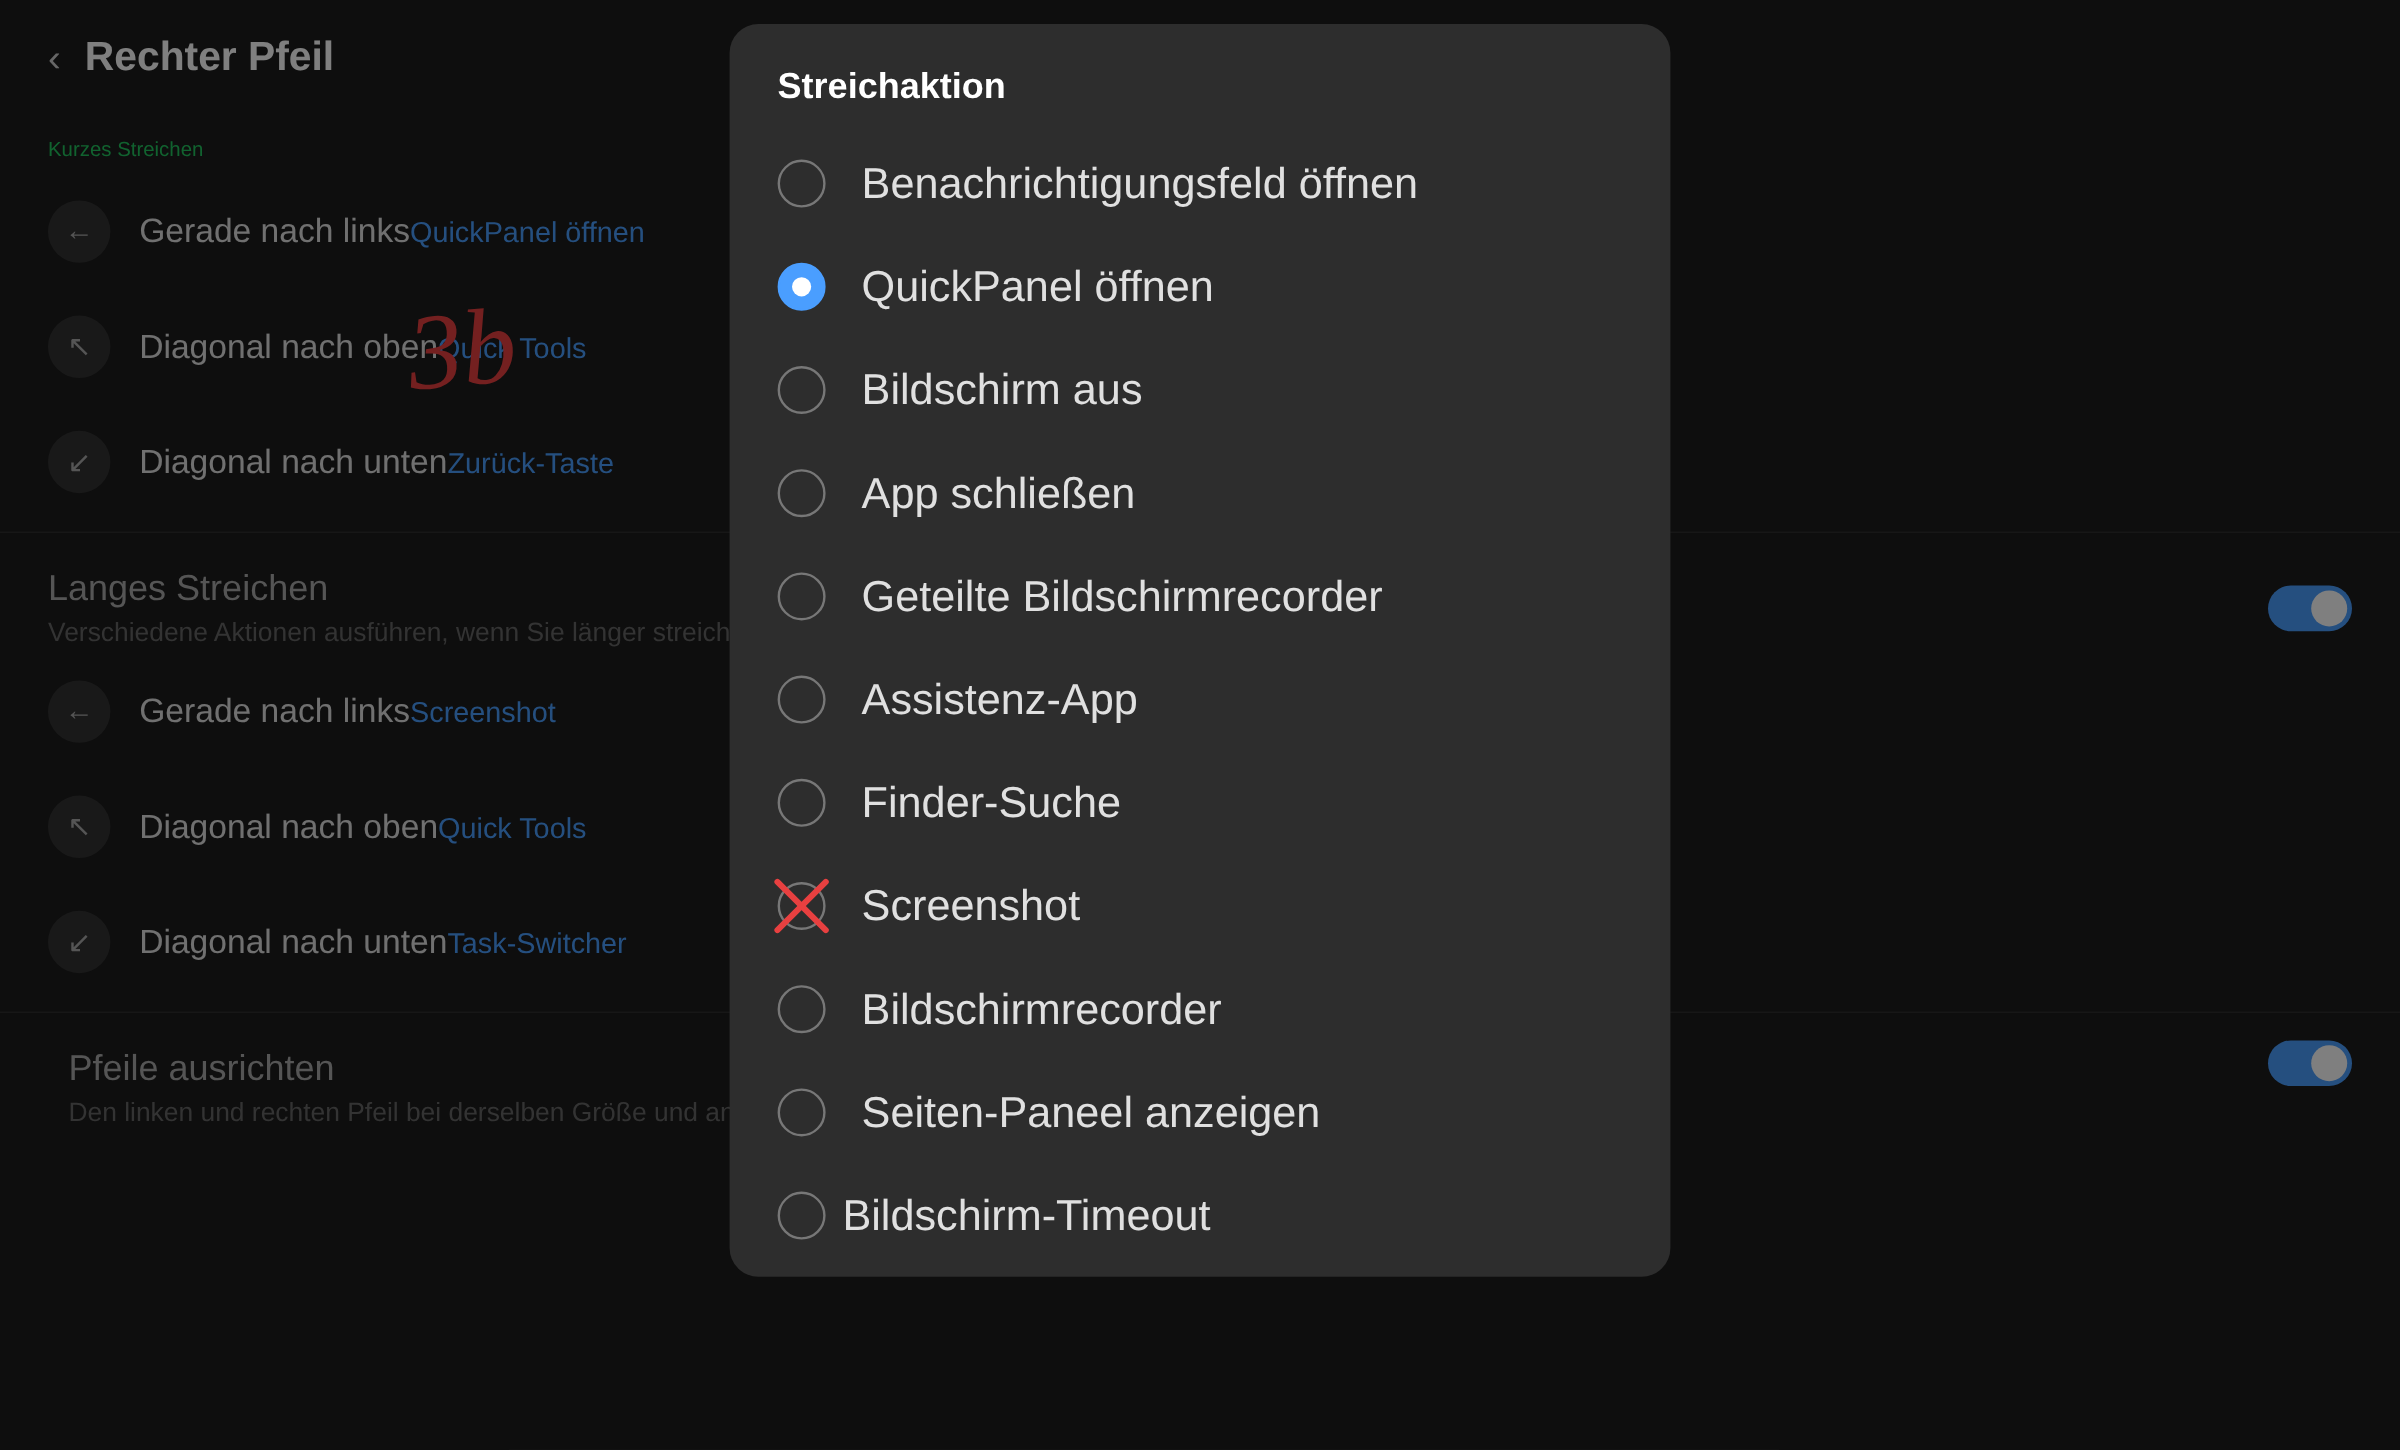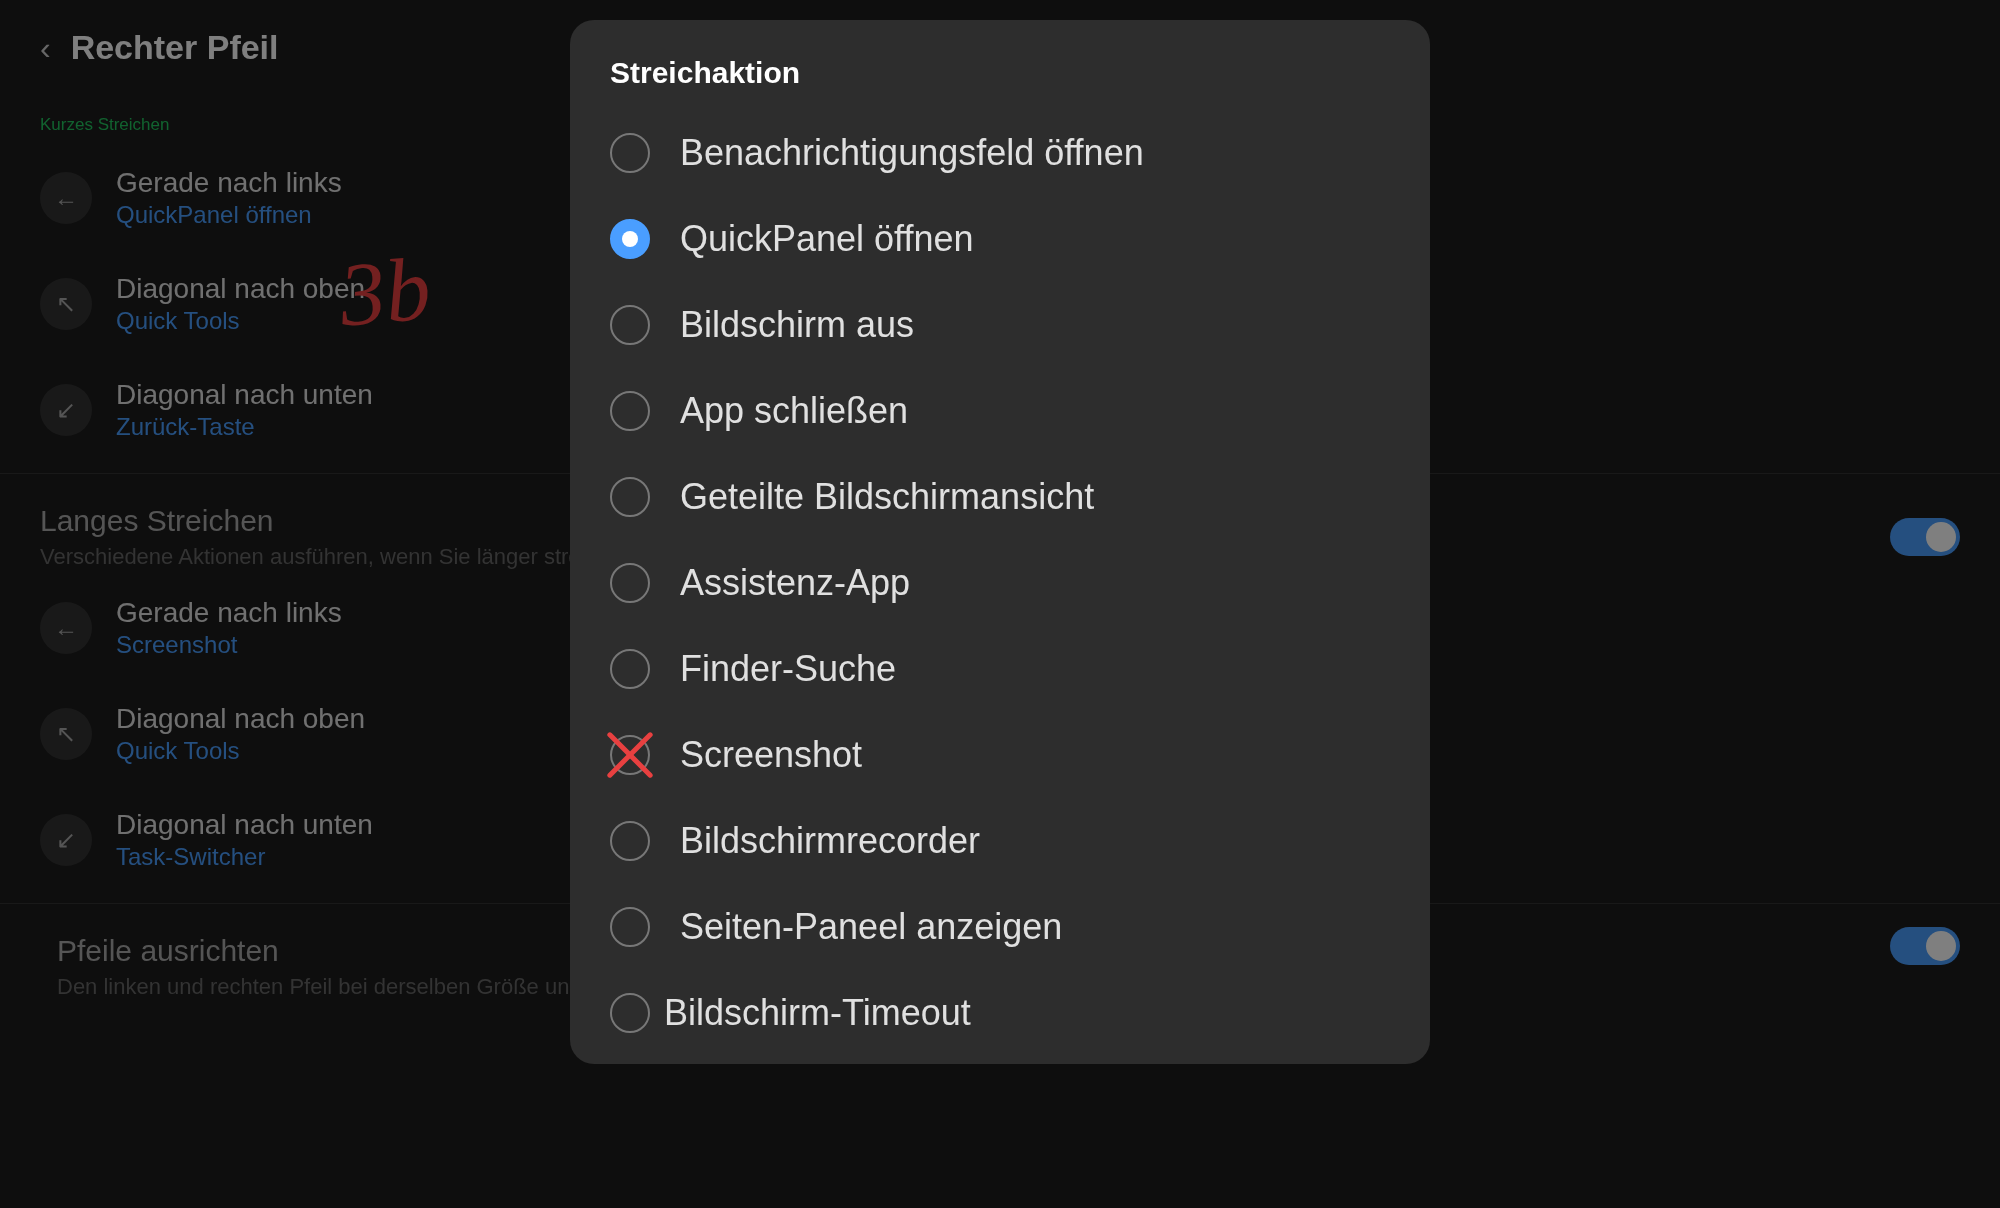--- a/index.html
+++ b/index.html
@@ -62,21 +62,22 @@
       display: flex;
       align-items: center;
       justify-content: center;
       color: #aaa;
       font-size: 24px;
       flex-shrink: 0;
     }
 
     .item-text-block {
       display: flex;
-      flex-direction: column;
+      flex-direction: row;
+      align-items: flex-end;
     }
 
     .item-label {
       color: #e0e0e0;
       font-size: 28px;
       font-weight: 500;
     }
 
     .item-sublabel {
       color: #4a9eff;
@@ -142,21 +143,21 @@
       width: 100%; height: 100%;
       background: rgba(0,0,0,0.5);
       display: flex;
       justify-content: center;
       align-items: flex-start;
       padding-top: 20px;
       z-index: 10;
     }
 
     .modal {
-      width: 860px;
+      width: 784px;
       background: #2d2d2d;
       border-radius: 24px;
       padding: 0;
       overflow: hidden;
     }
 
     .modal-title {
       color: #fff;
       font-size: 30px;
       font-weight: 700;
@@ -373,21 +374,21 @@
       <span class="modal-item-label">Bildschirm aus</span>
     </div>
 
     <div class="modal-item">
       <div class="radio-outer"></div>
       <span class="modal-item-label">App schließen</span>
     </div>
 
     <div class="modal-item">
       <div class="radio-outer"></div>
-      <span class="modal-item-label">Geteilte Bildschirmansicht</span>
+      <span class="modal-item-label">Geteilte Bildschirmrecorder</span>
     </div>
 
     <div class="modal-item">
       <div class="radio-outer"></div>
       <span class="modal-item-label">Assistenz-App</span>
     </div>
 
     <div class="modal-item">
       <div class="radio-outer"></div>
       <span class="modal-item-label">Finder-Suche</span>

